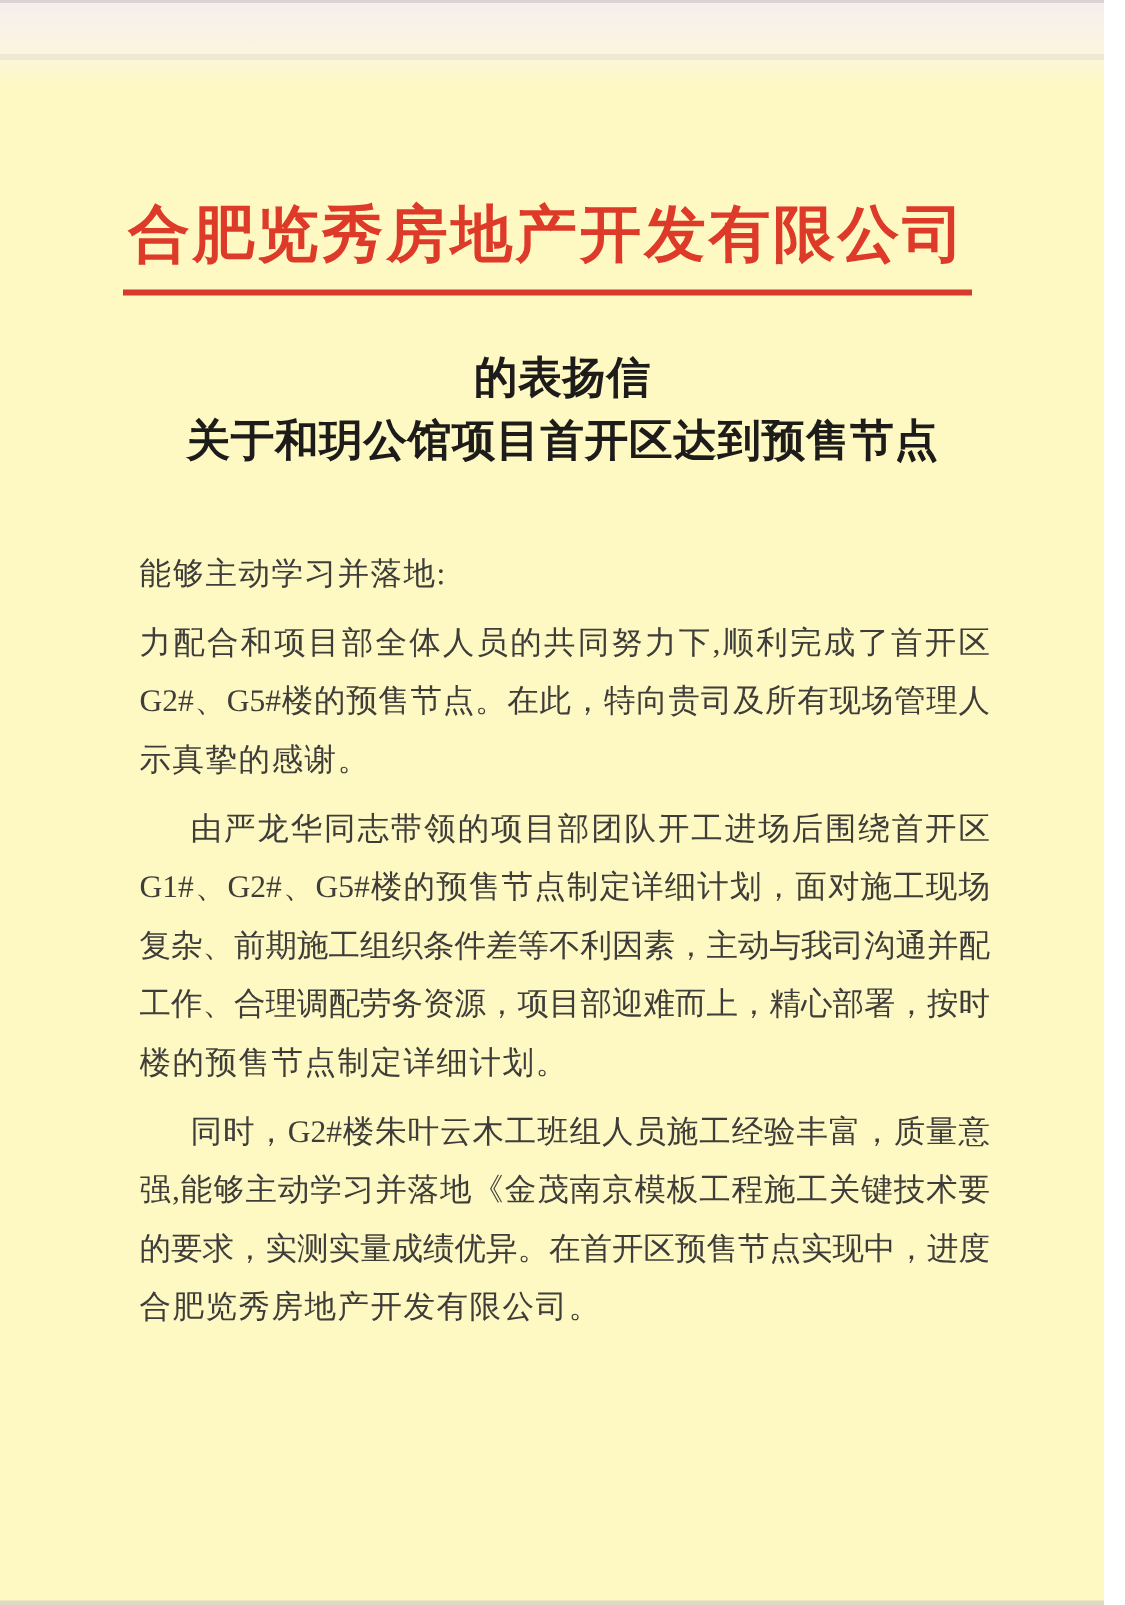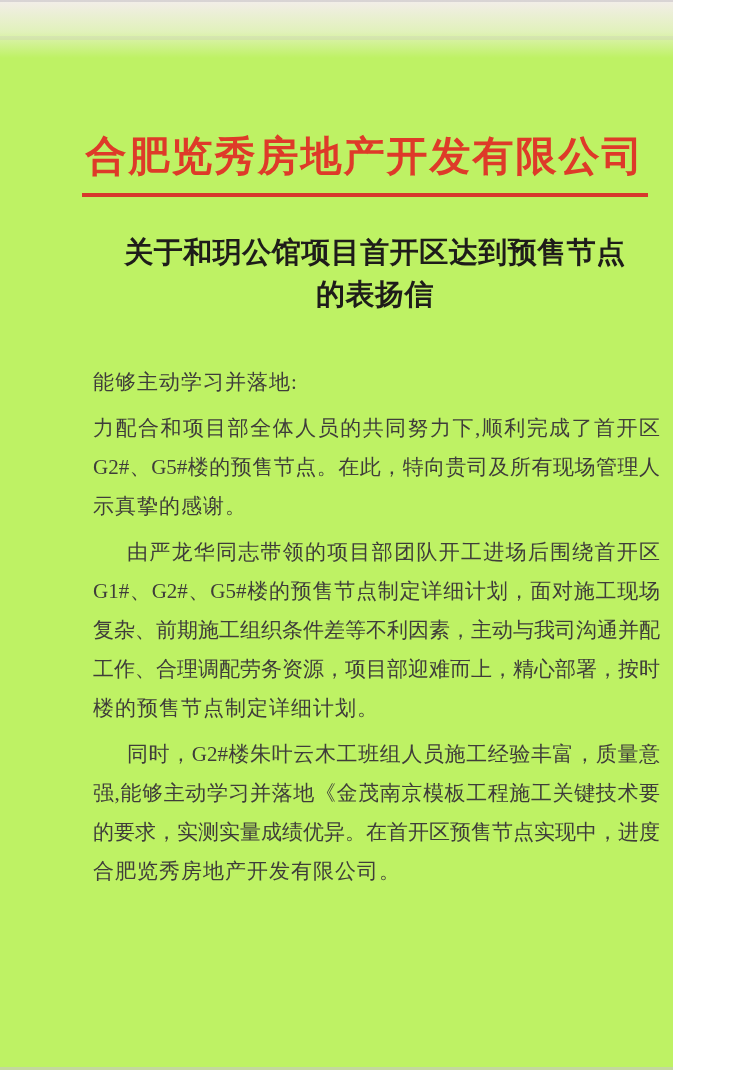--- a/index.html
+++ b/index.html
@@ -2,23 +2,23 @@
 <html><head>
 <meta charset="utf-8">
 <style>
   html, body {
     margin: 0;
     padding: 0;
     background: #ffffff;
   }
   .page {
     position: relative;
-    width: 673px;
+    width: 736px;
     height: 1070px;
-    background: #bef264;
+    background: #fef9c3;
     overflow: hidden;
     font-family: "Liberation Serif", "DejaVu Serif", serif;
   }
   
   .tint-top {
     position: absolute;
     left: 0; top: 0;
     width: 100%; height: 58px;
     background: linear-gradient(to bottom, rgba(246,237,241,0.95) 0%, rgba(248,241,244,0.6) 55%, rgba(255,255,255,0) 100%);
     pointer-events: none;
@@ -128,22 +128,22 @@
   <div class="tint-top"></div>
   <div class="edge-top"></div>
   <div class="smudge-line"></div>
   <div class="edge-right"></div>
   <div class="edge-bottom"></div>
 
   <div class="company-name">合肥览秀房地产开发有限公司</div>
   <div class="header-divider"></div>
 
   <div class="letter-title">
+    <div>的表扬信</div>
     <div>关于和玥公馆项目首开区达到预售节点</div>
-    <div>的表扬信</div>
   </div>
 
   <div class="body-text">
 
     <div class="line salutation">能够主动学习并落地:</div>
 
     <div class="para">
       <div class="line justify">力配合和项目部全体人员的共同努力下,顺利完成了首开区G1#、</div>
       <div class="line justify">G2#、G5#楼的预售节点。在此，特向贵司及所有现场管理人员表</div>
       <div class="line last">示真挚的感谢。</div>

